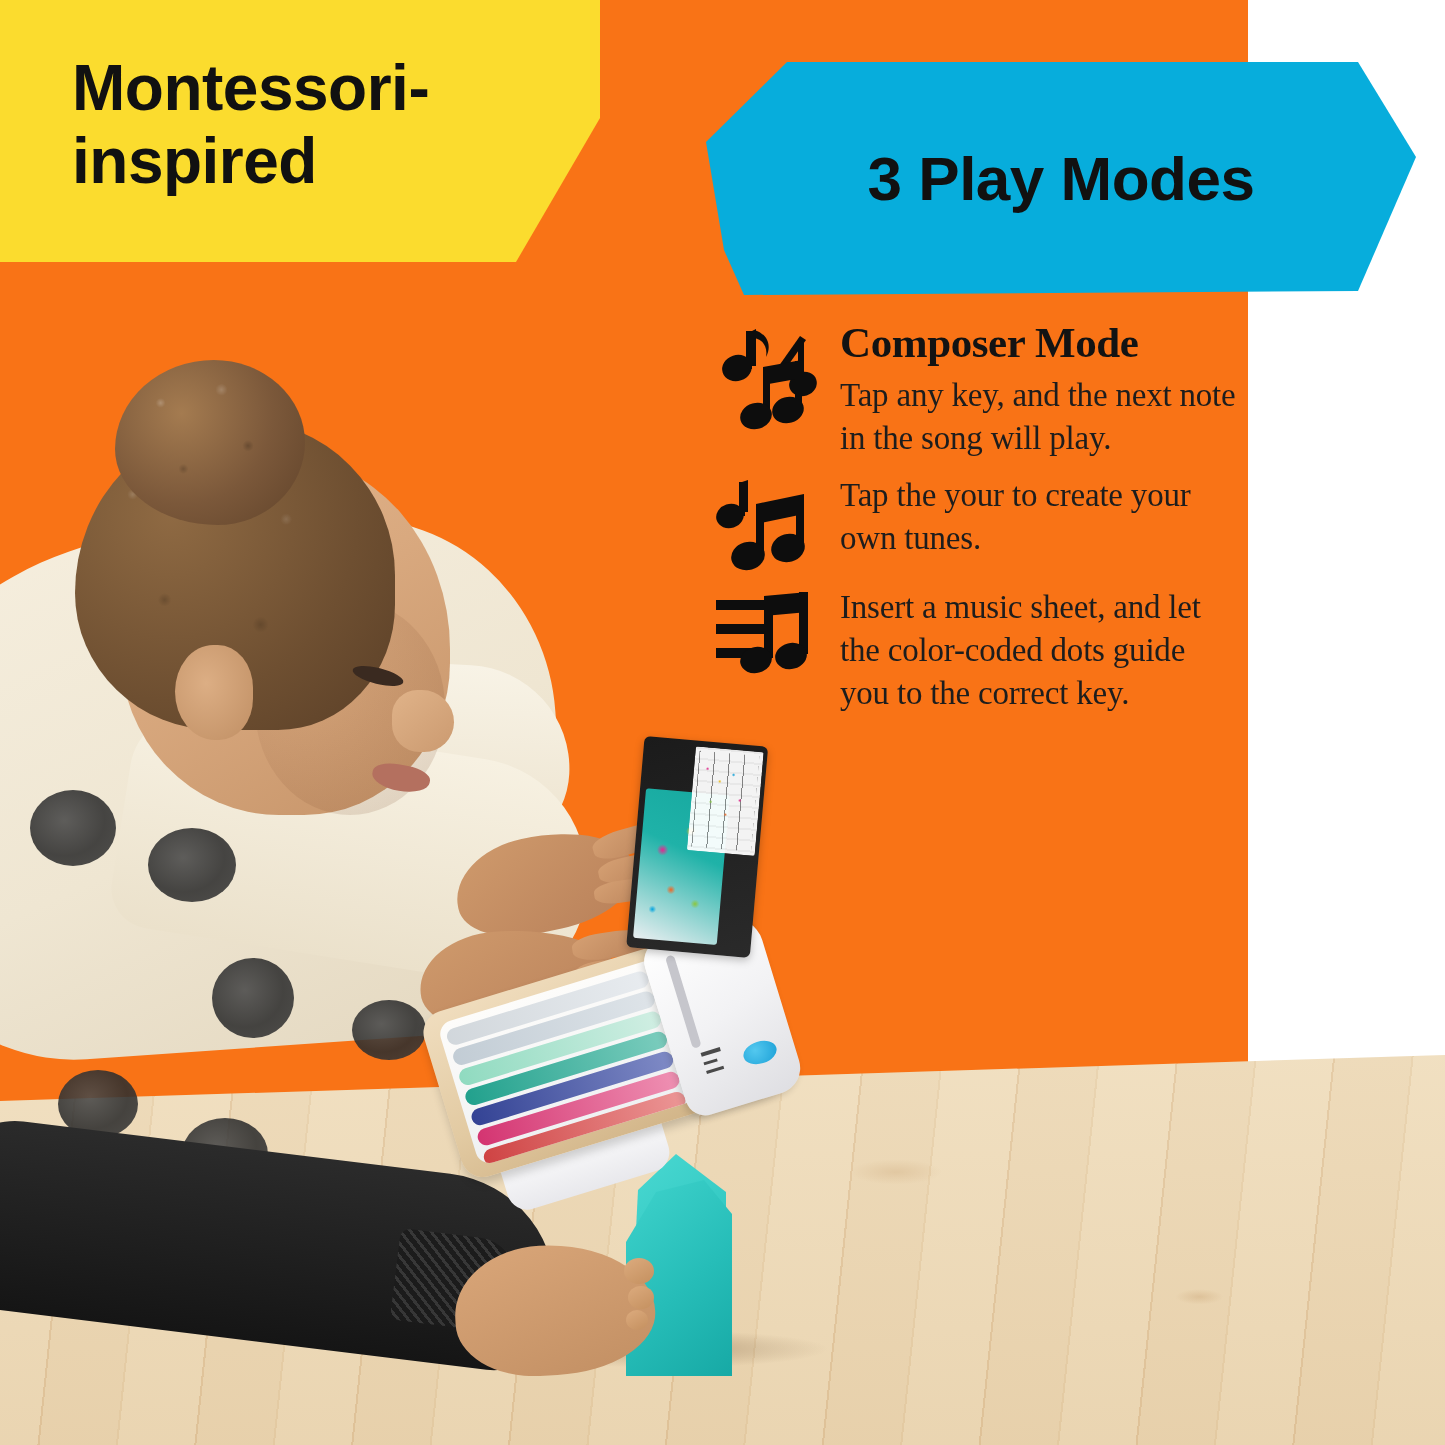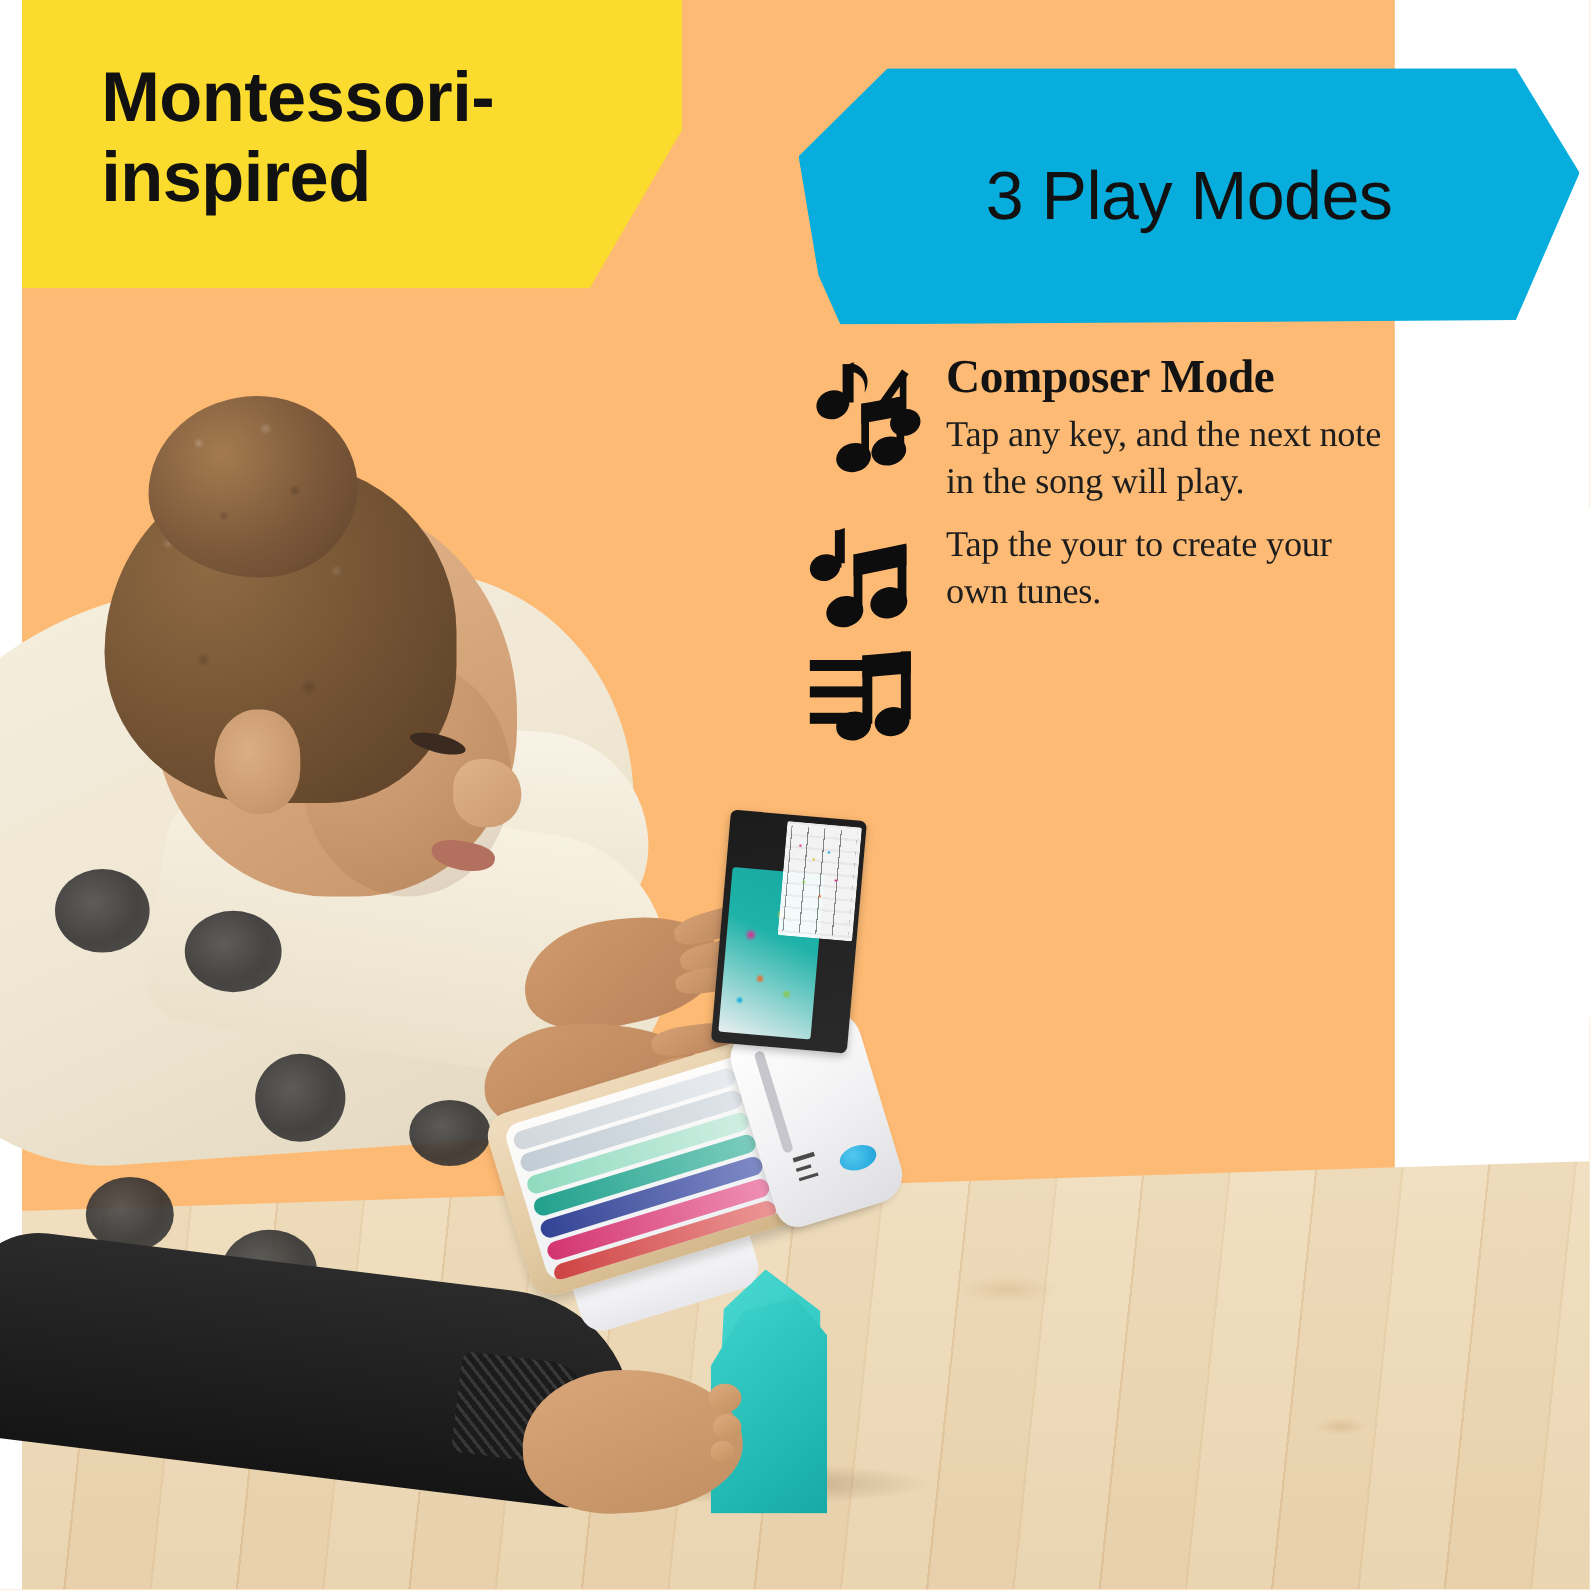--- a/index.html
+++ b/index.html
@@ -5,22 +5,21 @@
   * { margin:0; padding:0; box-sizing:border-box; }
   html, body {
     width:1445px; height:1445px;
     background:#ffffff;
     font-family:"Liberation Sans", sans-serif;
     overflow:hidden;
   }
   #stage {
     position:relative;
     width:1248px; height:1445px;
-    background:#fdba74;
-    margin-left:20px;
+    background:#f97316;
   }
 
   
   .yellow-banner{
     position:absolute; left:0; top:0;
     width:600px; height:272px;
     background:var(--yellow,#FBDC2E);
     clip-path:polygon(0 0, 600px 0, 600px 118px, 516px 262px, 0 262px);
     z-index:6;
   }
@@ -49,21 +48,21 @@
       38px 233px,
       18px 188px,
       0px 80px
     );
     z-index:6;
   }
   .blue-title{
     position:absolute; left:706px; top:62px;
     width:710px; height:233px;
     display:flex; align-items:center; justify-content:center;
-    font-size:62px; font-weight:400; letter-spacing:-0.5px;
+    font-size:62px; font-weight:700; letter-spacing:-0.5px;
     color:#111111;
     z-index:7;
   }
 
   
   .modes{
     position:absolute; left:716px; top:320px;
     width:700px;
     z-index:8;
   }
@@ -571,17 +570,20 @@
             <rect x="0" y="56" width="48" height="10"></rect>
             <path d="M48 4 L92 0 L92 20 L48 24 Z"></path>
             <rect x="48" y="4" width="9" height="62"></rect>
             <rect x="83" y="0" width="9" height="62"></rect>
             <ellipse cx="40" cy="68" rx="16" ry="13" transform="rotate(-14 40 68)"></ellipse>
             <ellipse cx="75" cy="64" rx="16" ry="13" transform="rotate(-14 75 64)"></ellipse>
           </g>
         </svg>
       </div>
       <div class="mode-body">
+        <div class="mode-desc">Insert a music sheet, and let
+the color-coded dots guide
+you to the correct key.</div>
       </div>
     </div>
 
   </div>
 </div>
 
 </body></html>

